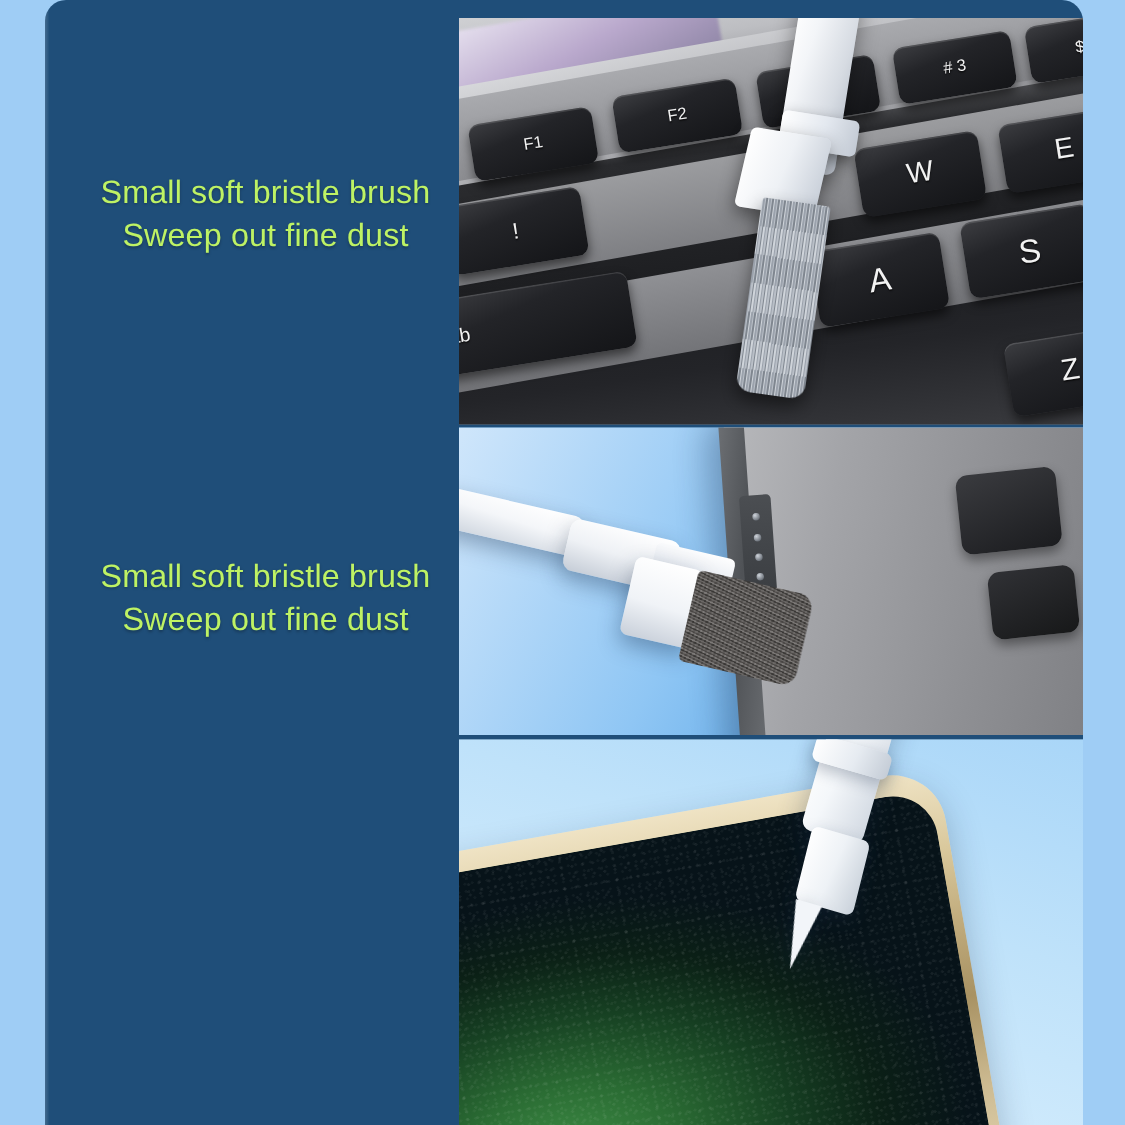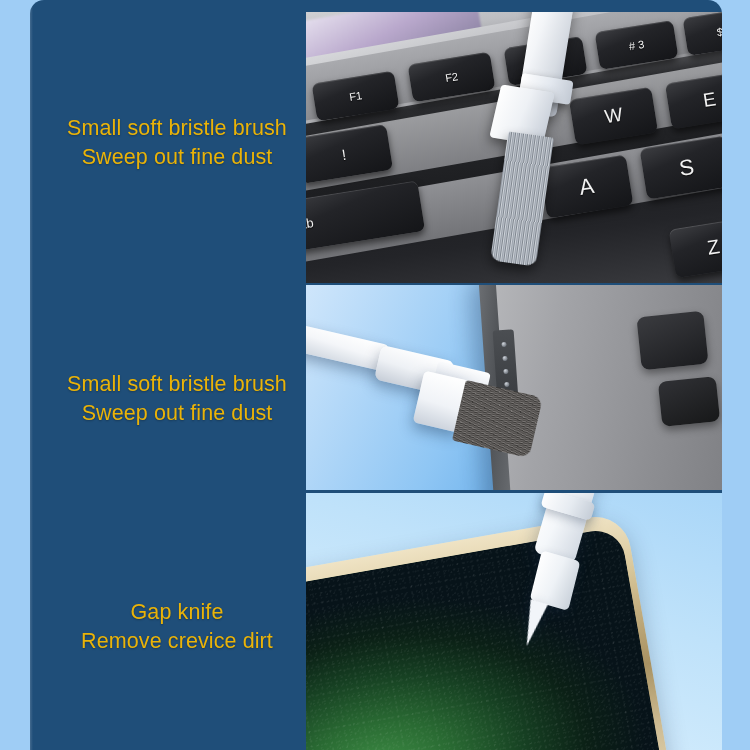--- a/index.html
+++ b/index.html
@@ -32,21 +32,21 @@
     background:linear-gradient(to right, rgba(255,255,255,.16), rgba(255,255,255,0));
     pointer-events:none;
   }
 
   
   .caption {
     position: absolute;
     left: 8px;
     width: 278px;
     text-align: center;
-    color: #eab308;
+    color: #bef264;
     font-size: 21.5px;
     line-height: 29px;
     font-weight: 400;
     letter-spacing: .1px;
     text-shadow: 0 1px 2px rgba(0,0,0,.28);
     white-space: nowrap;
   }
   #caption-1 { top: 114px; }
   #caption-2 { top: 370px; }
   #caption-3 { top: 598px; }
@@ -410,19 +410,15 @@
     <div class="caption" id="caption-1">
       <span class="l1">Small soft bristle brush</span>
       <span class="l2">Sweep out fine dust</span>
     </div>
 
     <div class="caption" id="caption-2">
       <span class="l1">Small soft bristle brush</span>
       <span class="l2">Sweep out fine dust</span>
     </div>
 
-    <div class="caption" id="caption-3">
-      <span class="l1">Gap knife</span>
-      <span class="l2">Remove crevice dirt</span>
-    </div>
 
   </div>
 </div>
 
 </body></html>

